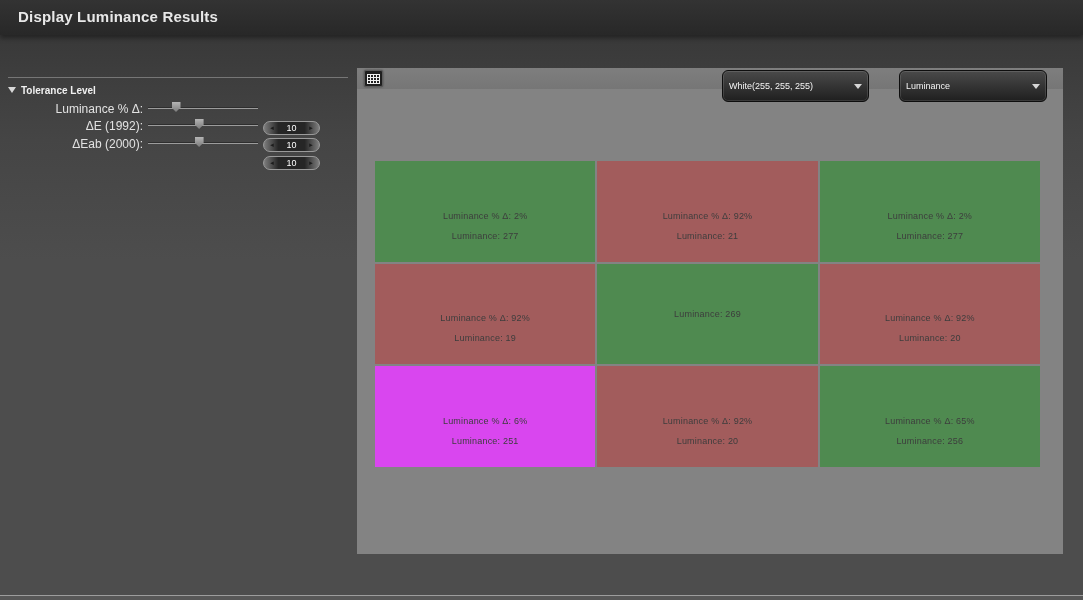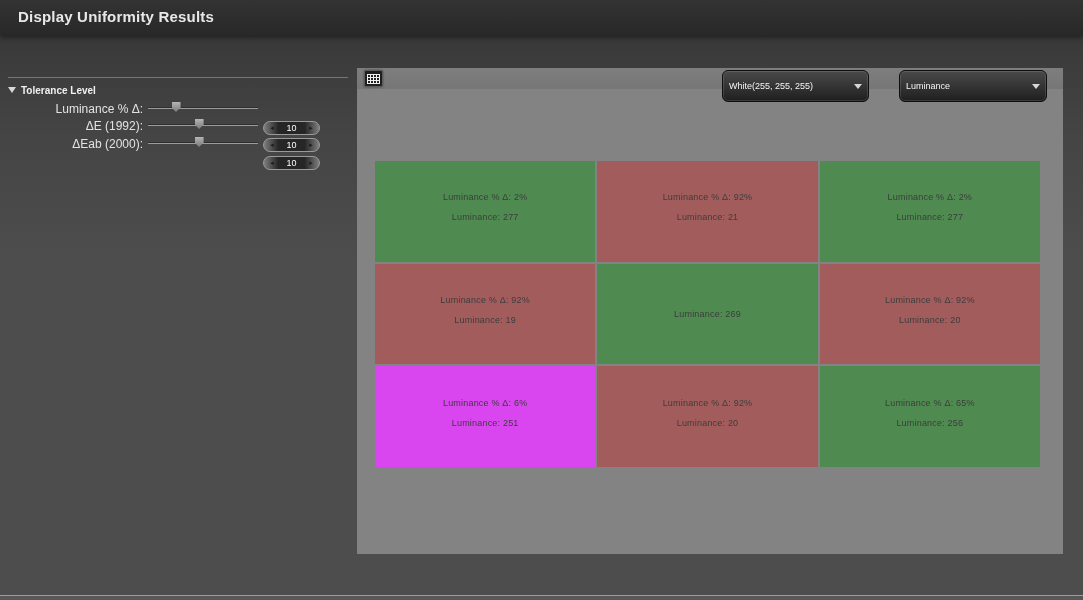--- a/index.html
+++ b/index.html
@@ -95,34 +95,34 @@
 
   .tile-grid {
     position:absolute; left:18px; top:93px; width:665px; height:306px;
     display:grid; grid-template-columns:repeat(3,1fr); grid-template-rows:repeat(3,1fr);
     gap:2px;
   }
   .tile {
     position:relative; display:flex; flex-direction:column;
     align-items:center; justify-content:center; gap:10px;
   }
-  .tile.two-lines { padding-bottom:8px; }
+  .tile.two-lines { padding-bottom:21px;justify-content:flex-end; }
   .tile .t-line { font-size:9px; color:#3d3d3d; letter-spacing:.2px; }
 
   
   .bottom-strip {
     position:absolute; left:0; bottom:0; width:1083px; height:5px;
     background:linear-gradient(#9d9d9d 0 1px, #575757 1px 100%);
   }
 </style>
 </head>
 <body>
 
 <div class="titlebar">
-  <div class="title">Display Uniformity Results</div>
+  <div class="title">Display Luminance Results</div>
 </div>
 
 <div class="sidebar">
 
   <div class="device-separator"></div>
 
   <div class="section-header">
     <span class="collapse-arrow"></span>
     <span class="section-label">Tolerance Level</span>
   </div>

